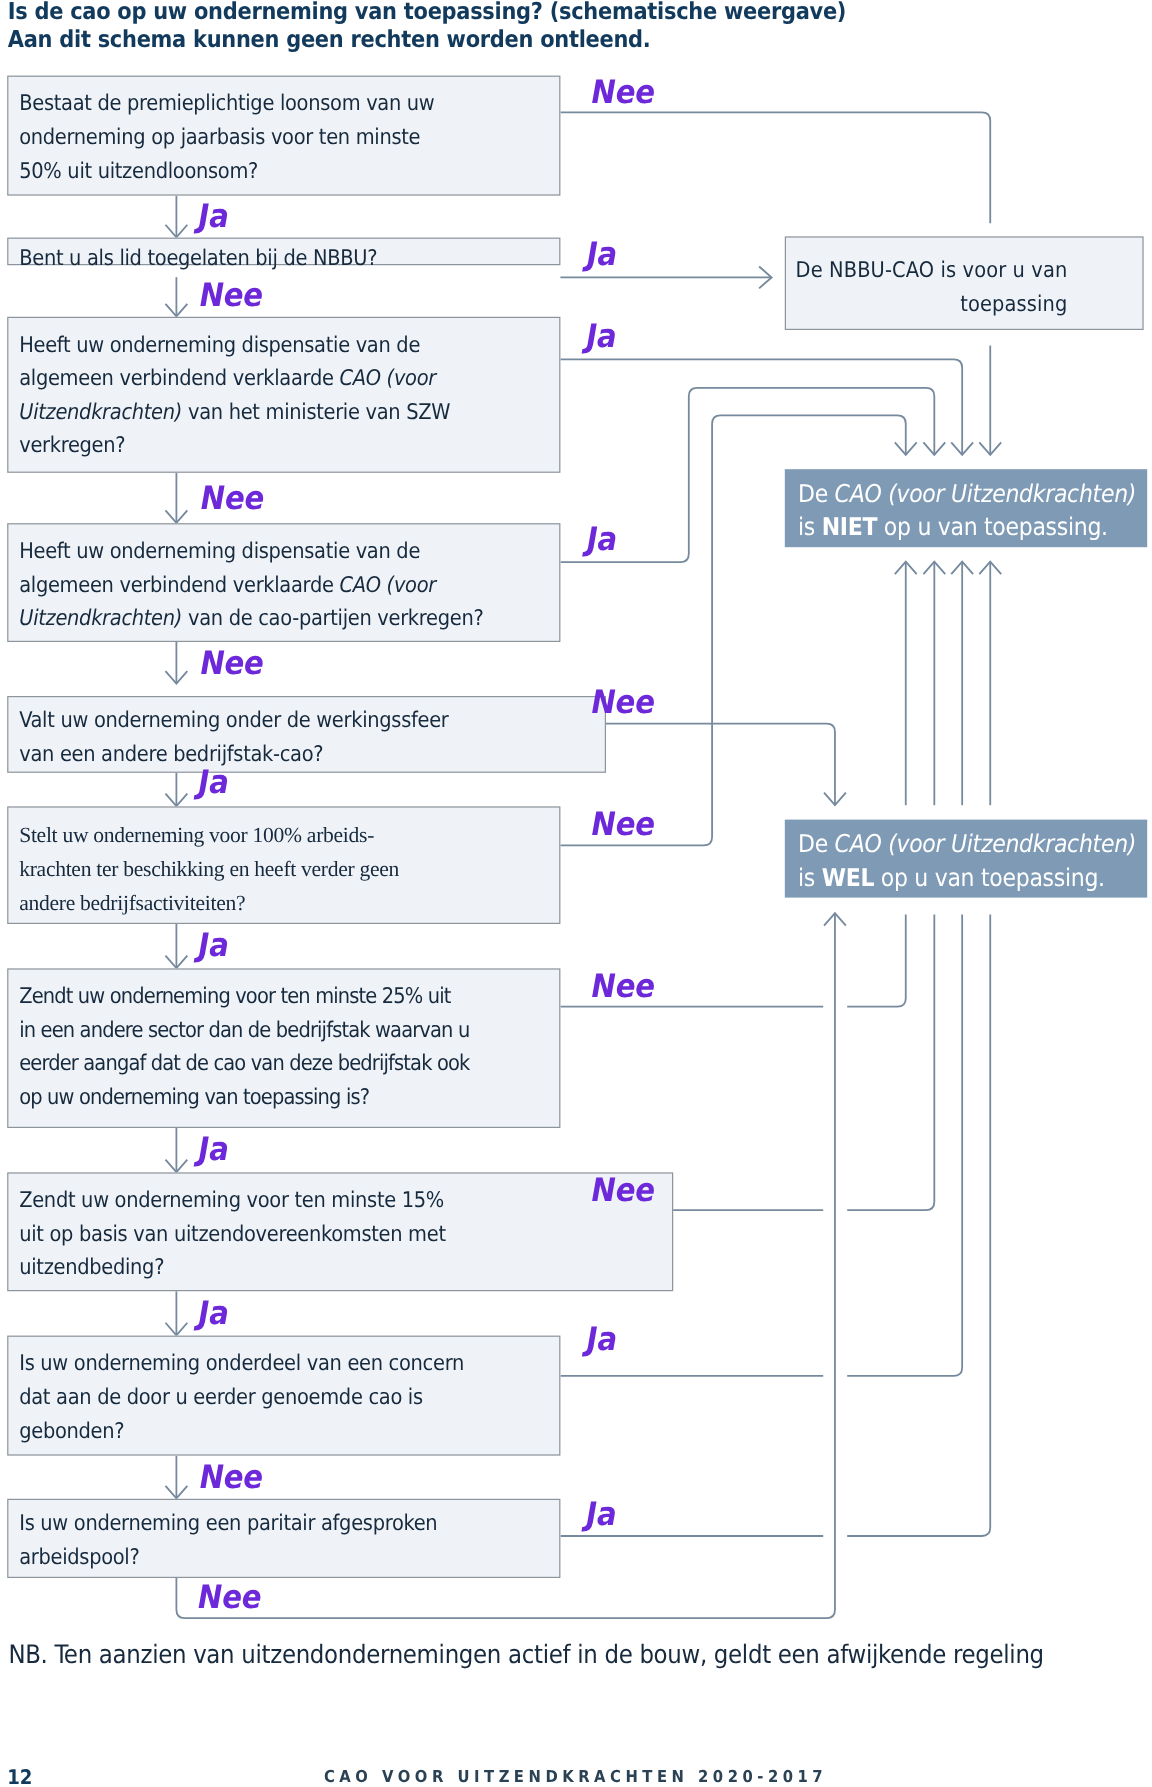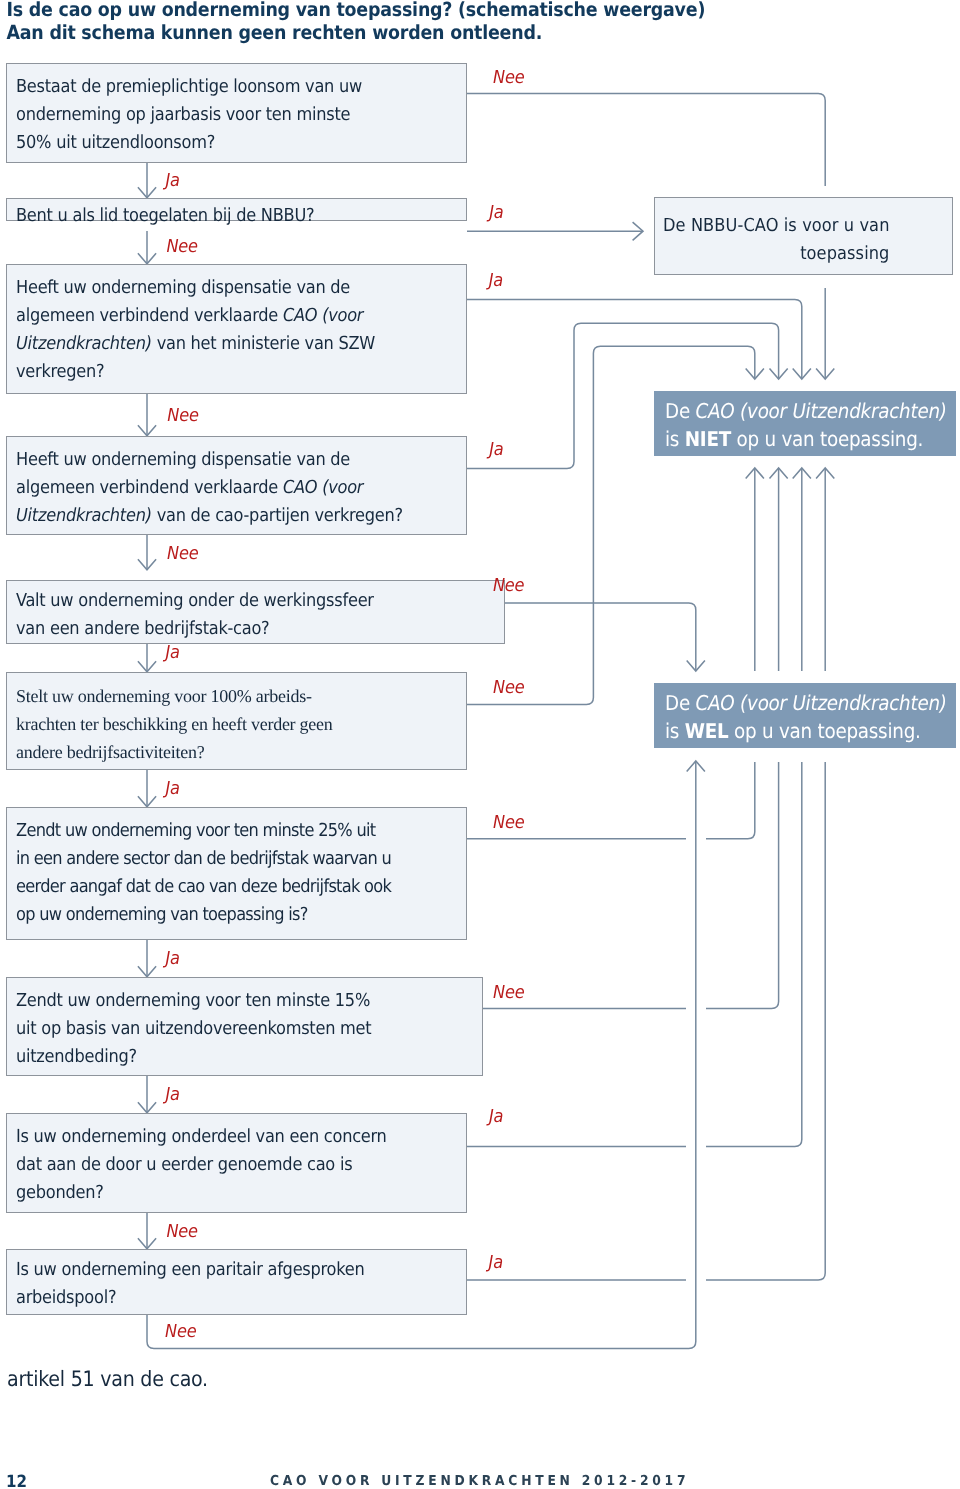--- a/index.html
+++ b/index.html
@@ -19,22 +19,22 @@
   .qbox.result{letter-spacing:0.1px;}
   .qbox.result .inner{left:8px;top:13.5px;text-align:right;}
   .qbox em{font-style:italic;}
 
   .sbox{position:absolute;background:#7f9ab5;box-sizing:border-box;color:#ffffff;
         font-size:20.4px;font-stretch:condensed;line-height:27.6px;letter-spacing:-0.25px;}
   .sbox .inner{position:absolute;left:11px;top:7px;white-space:nowrap;}
   .sbox em{font-style:italic;}
   .sbox b{font-weight:bold;}
 
-  .lbl{position:absolute;color:#b91c1c;font-style:italic;font-weight:normal;
-       font-size:18px;font-stretch:condensed;line-height:21.5px;letter-spacing:-0.2px;white-space:nowrap;}
+  .lbl{position:absolute;color:#6d28d9;font-style:italic;font-weight:bold;
+       font-size:27px;font-stretch:condensed;line-height:21.5px;letter-spacing:-0.2px;white-space:nowrap;}
 
   svg#wires{position:absolute;left:0;top:0;width:960px;height:1489px;overflow:visible;}
   svg#wires path{fill:none;stroke:#76899d;stroke-width:1.5;stroke-linecap:butt;stroke-linejoin:round;}
   svg#wires path.ah{stroke-linejoin:miter;stroke-linecap:butt;stroke-width:1.55;}
 
   .note{position:absolute;left:7px;color:#16293d;font-size:21.2px;font-stretch:condensed;
         line-height:33.7px;letter-spacing:-0.25px;white-space:nowrap;}
   .pagenum{position:absolute;left:6px;color:#123a5c;font-weight:bold;font-size:16.8px;font-stretch:condensed;line-height:16.8px;}
   .footer{position:absolute;color:#2b4254;font-weight:bold;font-size:13.7px;font-stretch:condensed;letter-spacing:3.77px;line-height:13.7px;}
 </style>
@@ -114,21 +114,21 @@
     </div>
   <div class="qbox slim2" style="left:6px;top:580px;width:499px;height:64px;">
       <div class="inner">Valt uw onderneming onder de werkingssfeer<br>van een andere bedrijfstak-cao?</div>
     </div>
   <div class="qbox" style="left:6px;top:672px;width:461px;height:98px;font-family:Liberation Serif, serif;">
       <div class="inner">Stelt uw onderneming voor 100% arbeids-<br>krachten ter beschikking en heeft verder geen<br>andere bedrijfsactiviteiten?</div>
     </div>
   <div class="qbox tight" style="left:6px;top:807px;width:461px;height:133px;">
       <div class="inner">Zendt uw onderneming voor ten minste 25% uit<br>in een andere sector dan de bedrijfstak waarvan u<br>eerder aangaf dat de cao van deze bedrijfstak ook<br>op uw onderneming van toepassing is?</div>
     </div>
-  <div class="qbox" style="left:6px;top:977px;width:477px;height:99px;">
+  <div class="qbox" style="left:6px;top:977px;width:555px;height:99px;">
       <div class="inner">Zendt uw onderneming voor ten minste 15%<br>uit op basis van uitzendovereenkomsten met<br>uitzendbeding?</div>
     </div>
   <div class="qbox" style="left:6px;top:1113px;width:461px;height:100px;">
       <div class="inner">Is uw onderneming onderdeel van een concern<br>dat aan de door u eerder genoemde cao is<br>gebonden?</div>
     </div>
   <div class="qbox slim2" style="left:6px;top:1249px;width:461px;height:66px;">
       <div class="inner">Is uw onderneming een paritair afgesproken<br>arbeidspool?</div>
     </div>
 
   <div class="qbox result" style="left:654px;top:197px;width:299px;height:78px;">
@@ -156,18 +156,18 @@
   <div class="lbl" style="left:493.0px;top:812.3px;">Nee</div>
   <div class="lbl" style="left:165.5px;top:947.5px;">Ja</div>
   <div class="lbl" style="left:493.0px;top:981.5px;">Nee</div>
   <div class="lbl" style="left:165.5px;top:1084.0px;">Ja</div>
   <div class="lbl" style="left:489.0px;top:1105.9px;">Ja</div>
   <div class="lbl" style="left:166.4px;top:1220.5px;">Nee</div>
   <div class="lbl" style="left:488.6px;top:1252.4px;">Ja</div>
   <div class="lbl" style="left:165.0px;top:1320.5px;">Nee</div>
 
   <div class="note" style="top:1362px;">
-    <div>artikel 51 van de cao.</div>
+    <div>NB. Ten aanzien van uitzendondernemingen actief in de bouw, geldt een afwijkende regeling</div>
   </div>
   <div class="pagenum" style="top:1473px;">12</div>
-  <div class="footer" style="left:270px;top:1475px;">CAO VOOR UITZENDKRACHTEN 2012-2017</div>
+  <div class="footer" style="left:270px;top:1475px;">CAO VOOR UITZENDKRACHTEN 2020-2017</div>
 
 </div>
 
 </body></html>

